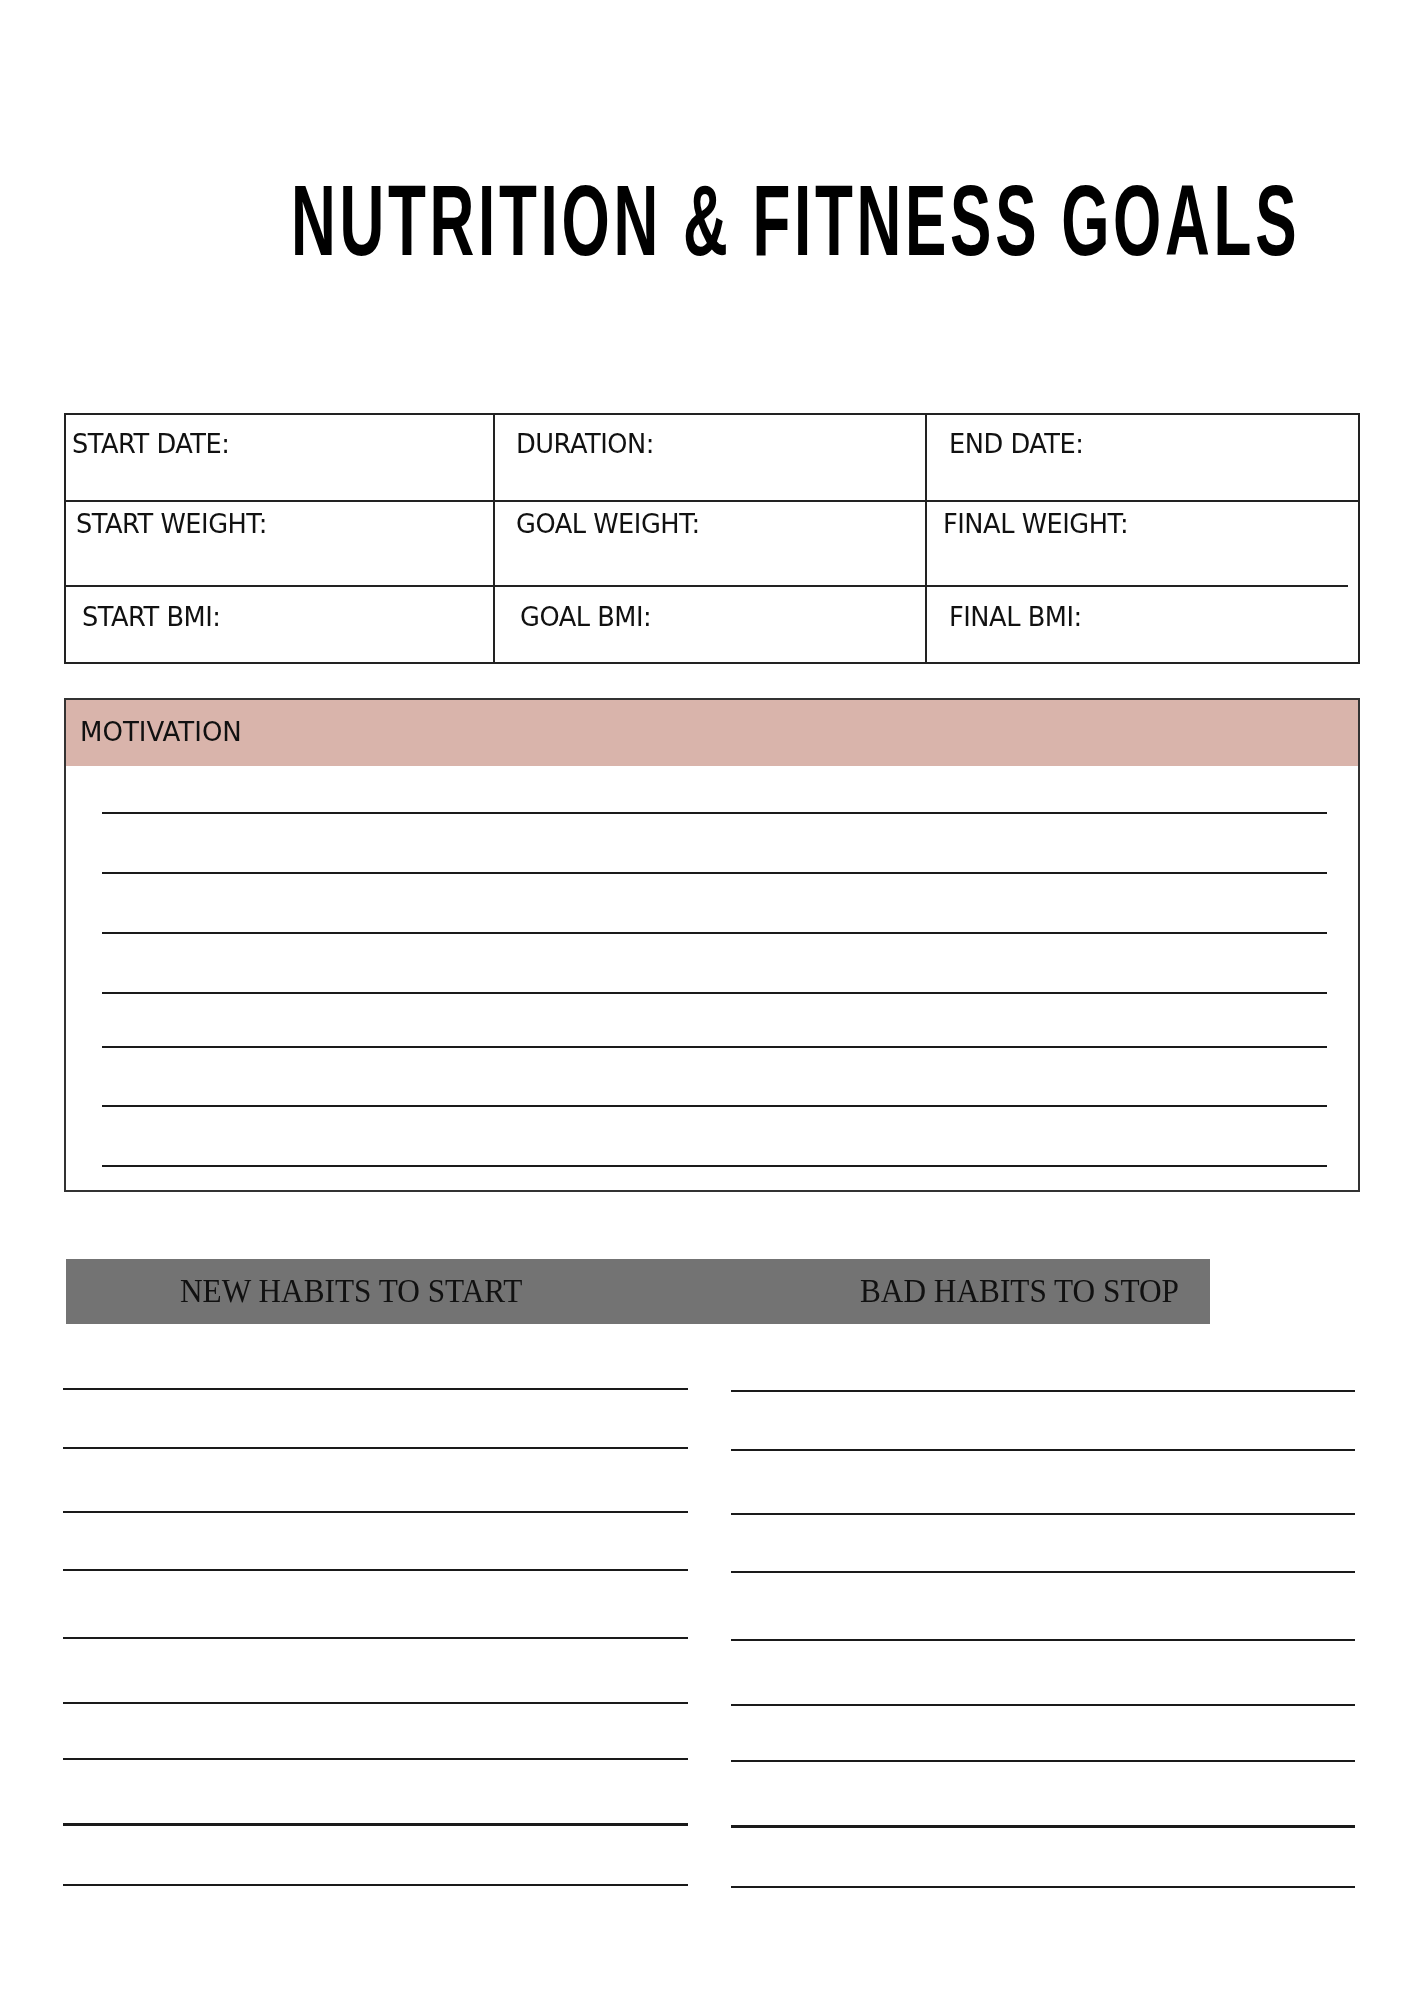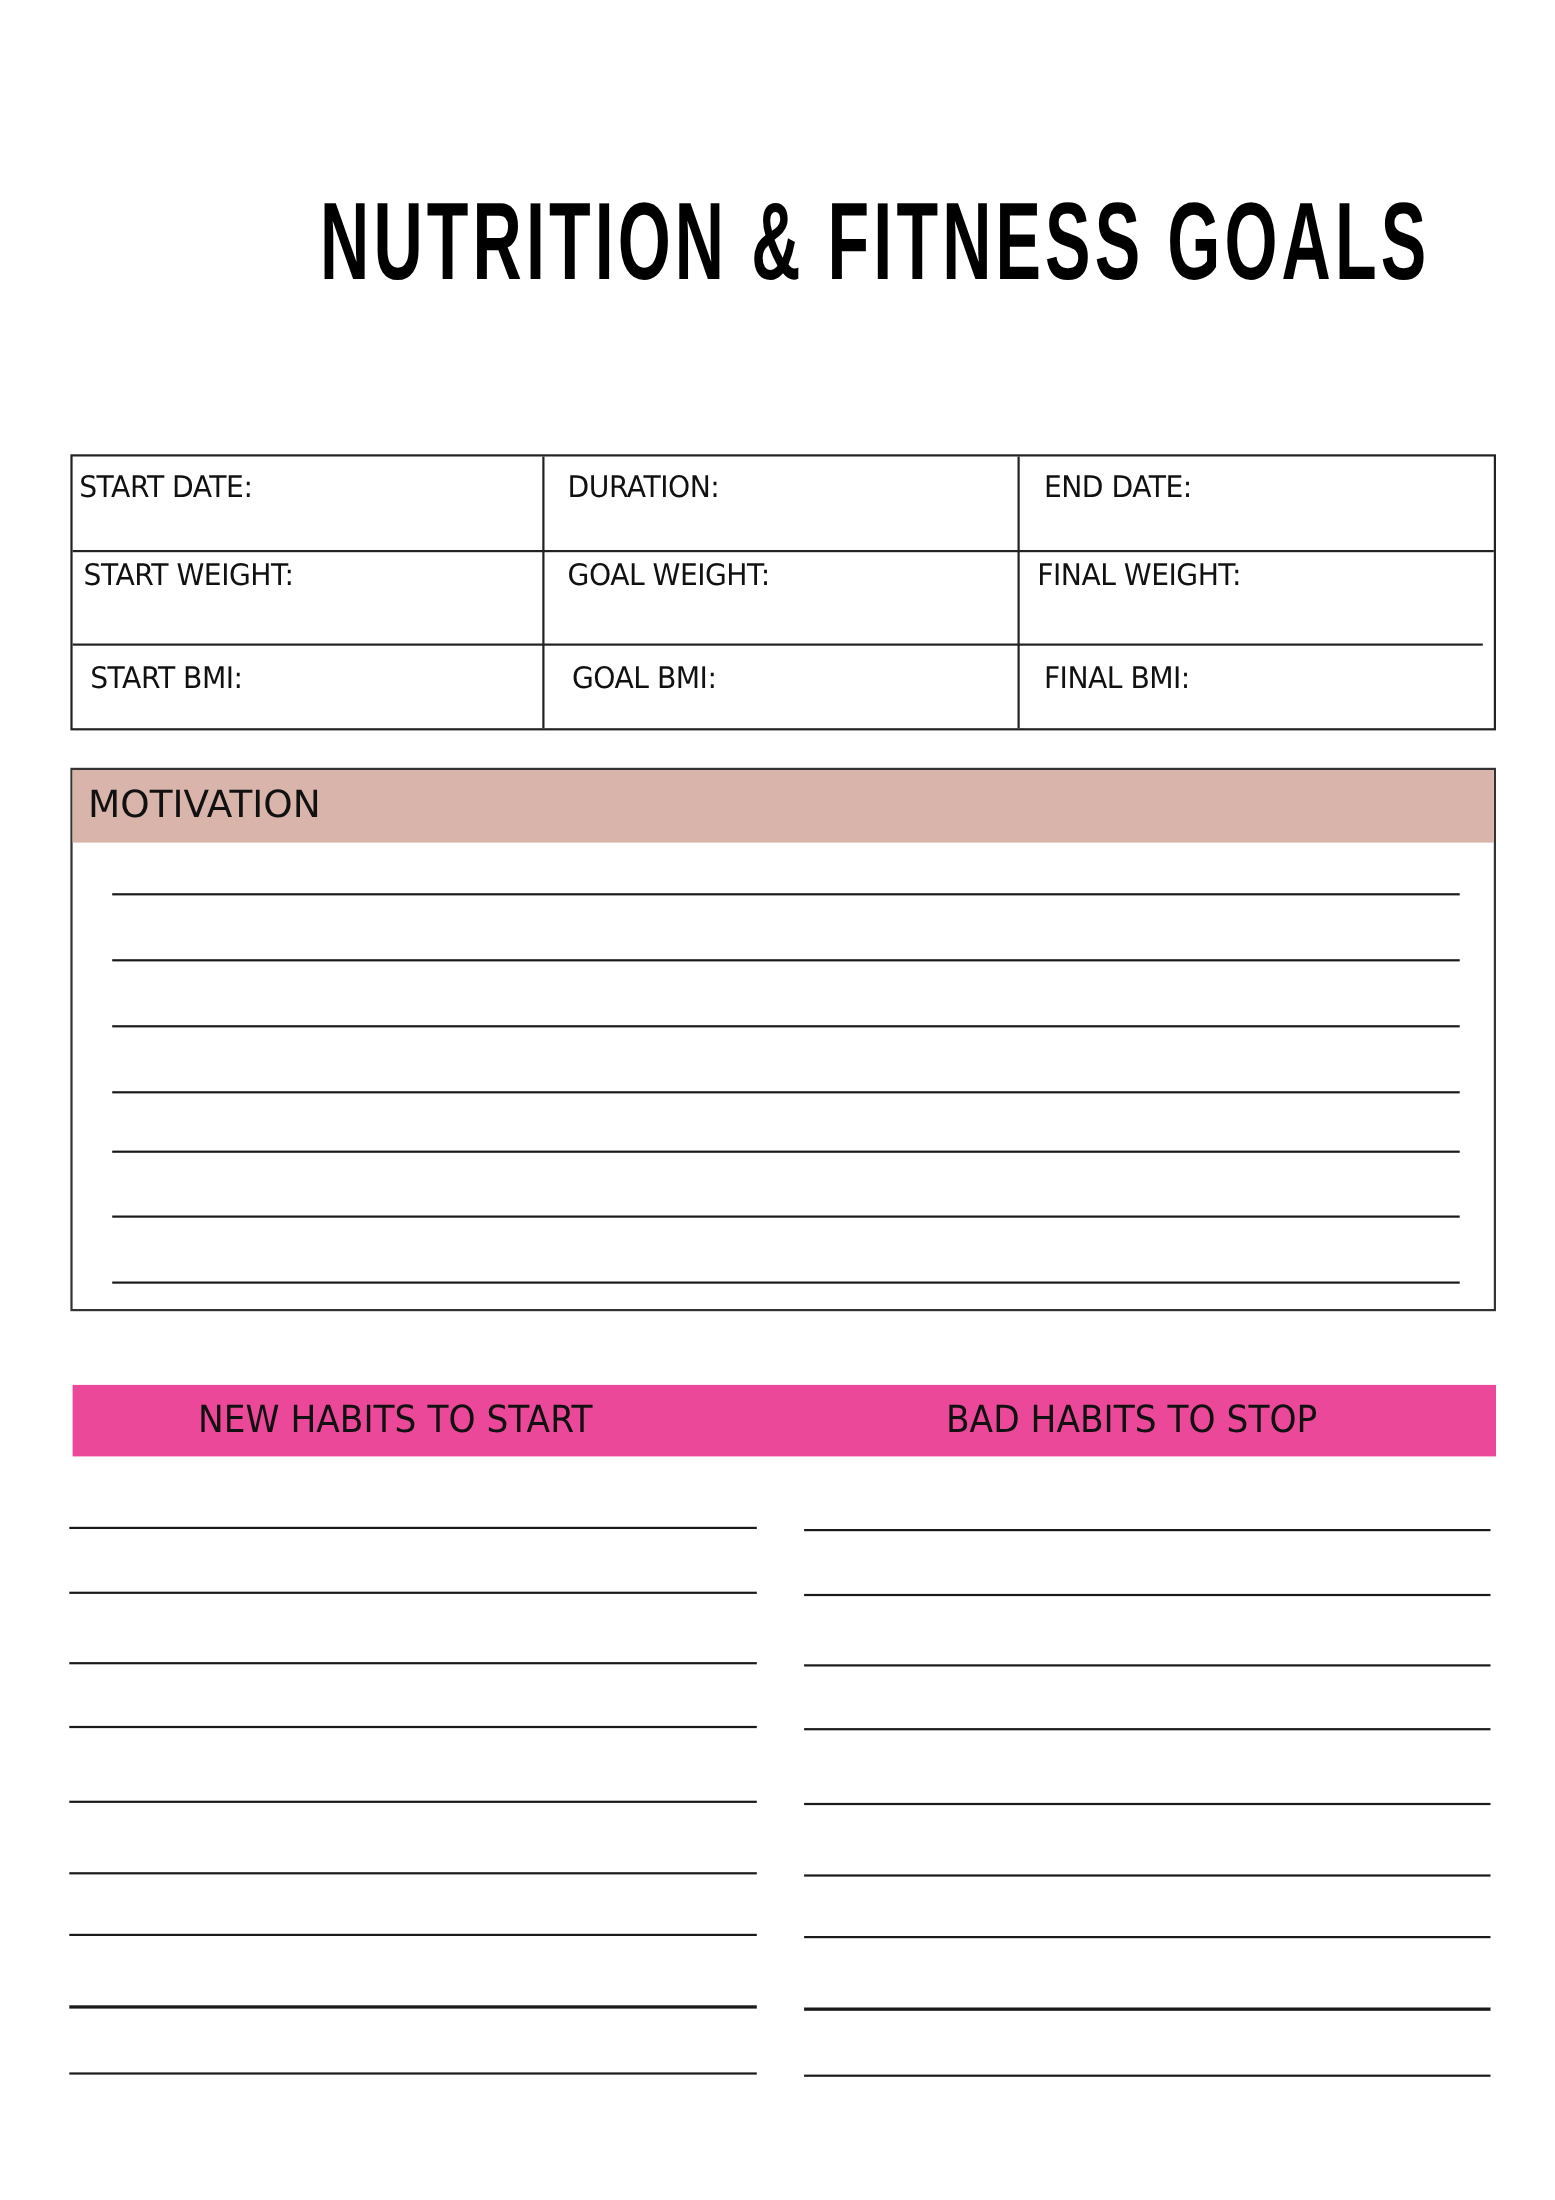--- a/index.html
+++ b/index.html
@@ -26,27 +26,27 @@
       transform-origin: left top; transform: scaleX(0.95);
     }
     .motivation {
       position: absolute; left: 64px; top: 698px; width: 1296px; height: 494px;
       border: 2px solid #333; box-sizing: border-box;
     }
     .motivation .band {
       position: absolute; left: 0; right: 0; top: 0; height: 66px; background: #D9B4AB;
     }
     .motivation .band-title {
-      position: absolute; left: 14px; top: 12px; font-size: 34px; line-height: 40px;
+      position: absolute; left: 14px; top: 12px; font-size: 26px; line-height: 40px;
       color: #111; white-space: nowrap;
     }
     .rule { position: absolute; height: 0; border-top: 2px solid #1a1a1a; }
     .rule.thick { border-top-width: 3px; }
     .habits-band {
-      position: absolute; left: 66px; top: 1259px; width: 1294px; height: 65px; background: #ec4899;
+      position: absolute; left: 66px; top: 1259px; width: 1144px; height: 65px; background: #737373; font-family: Liberation Serif, serif;
     }
     .habits-band .hb-label {
       position: absolute; top: 12px; font-size: 34px; line-height: 40px; white-space: nowrap; color: #111;
       transform-origin: left top; transform: scaleX(0.92);
     }
   </style>
 </head>
 <body>
 
 <div class="title">

